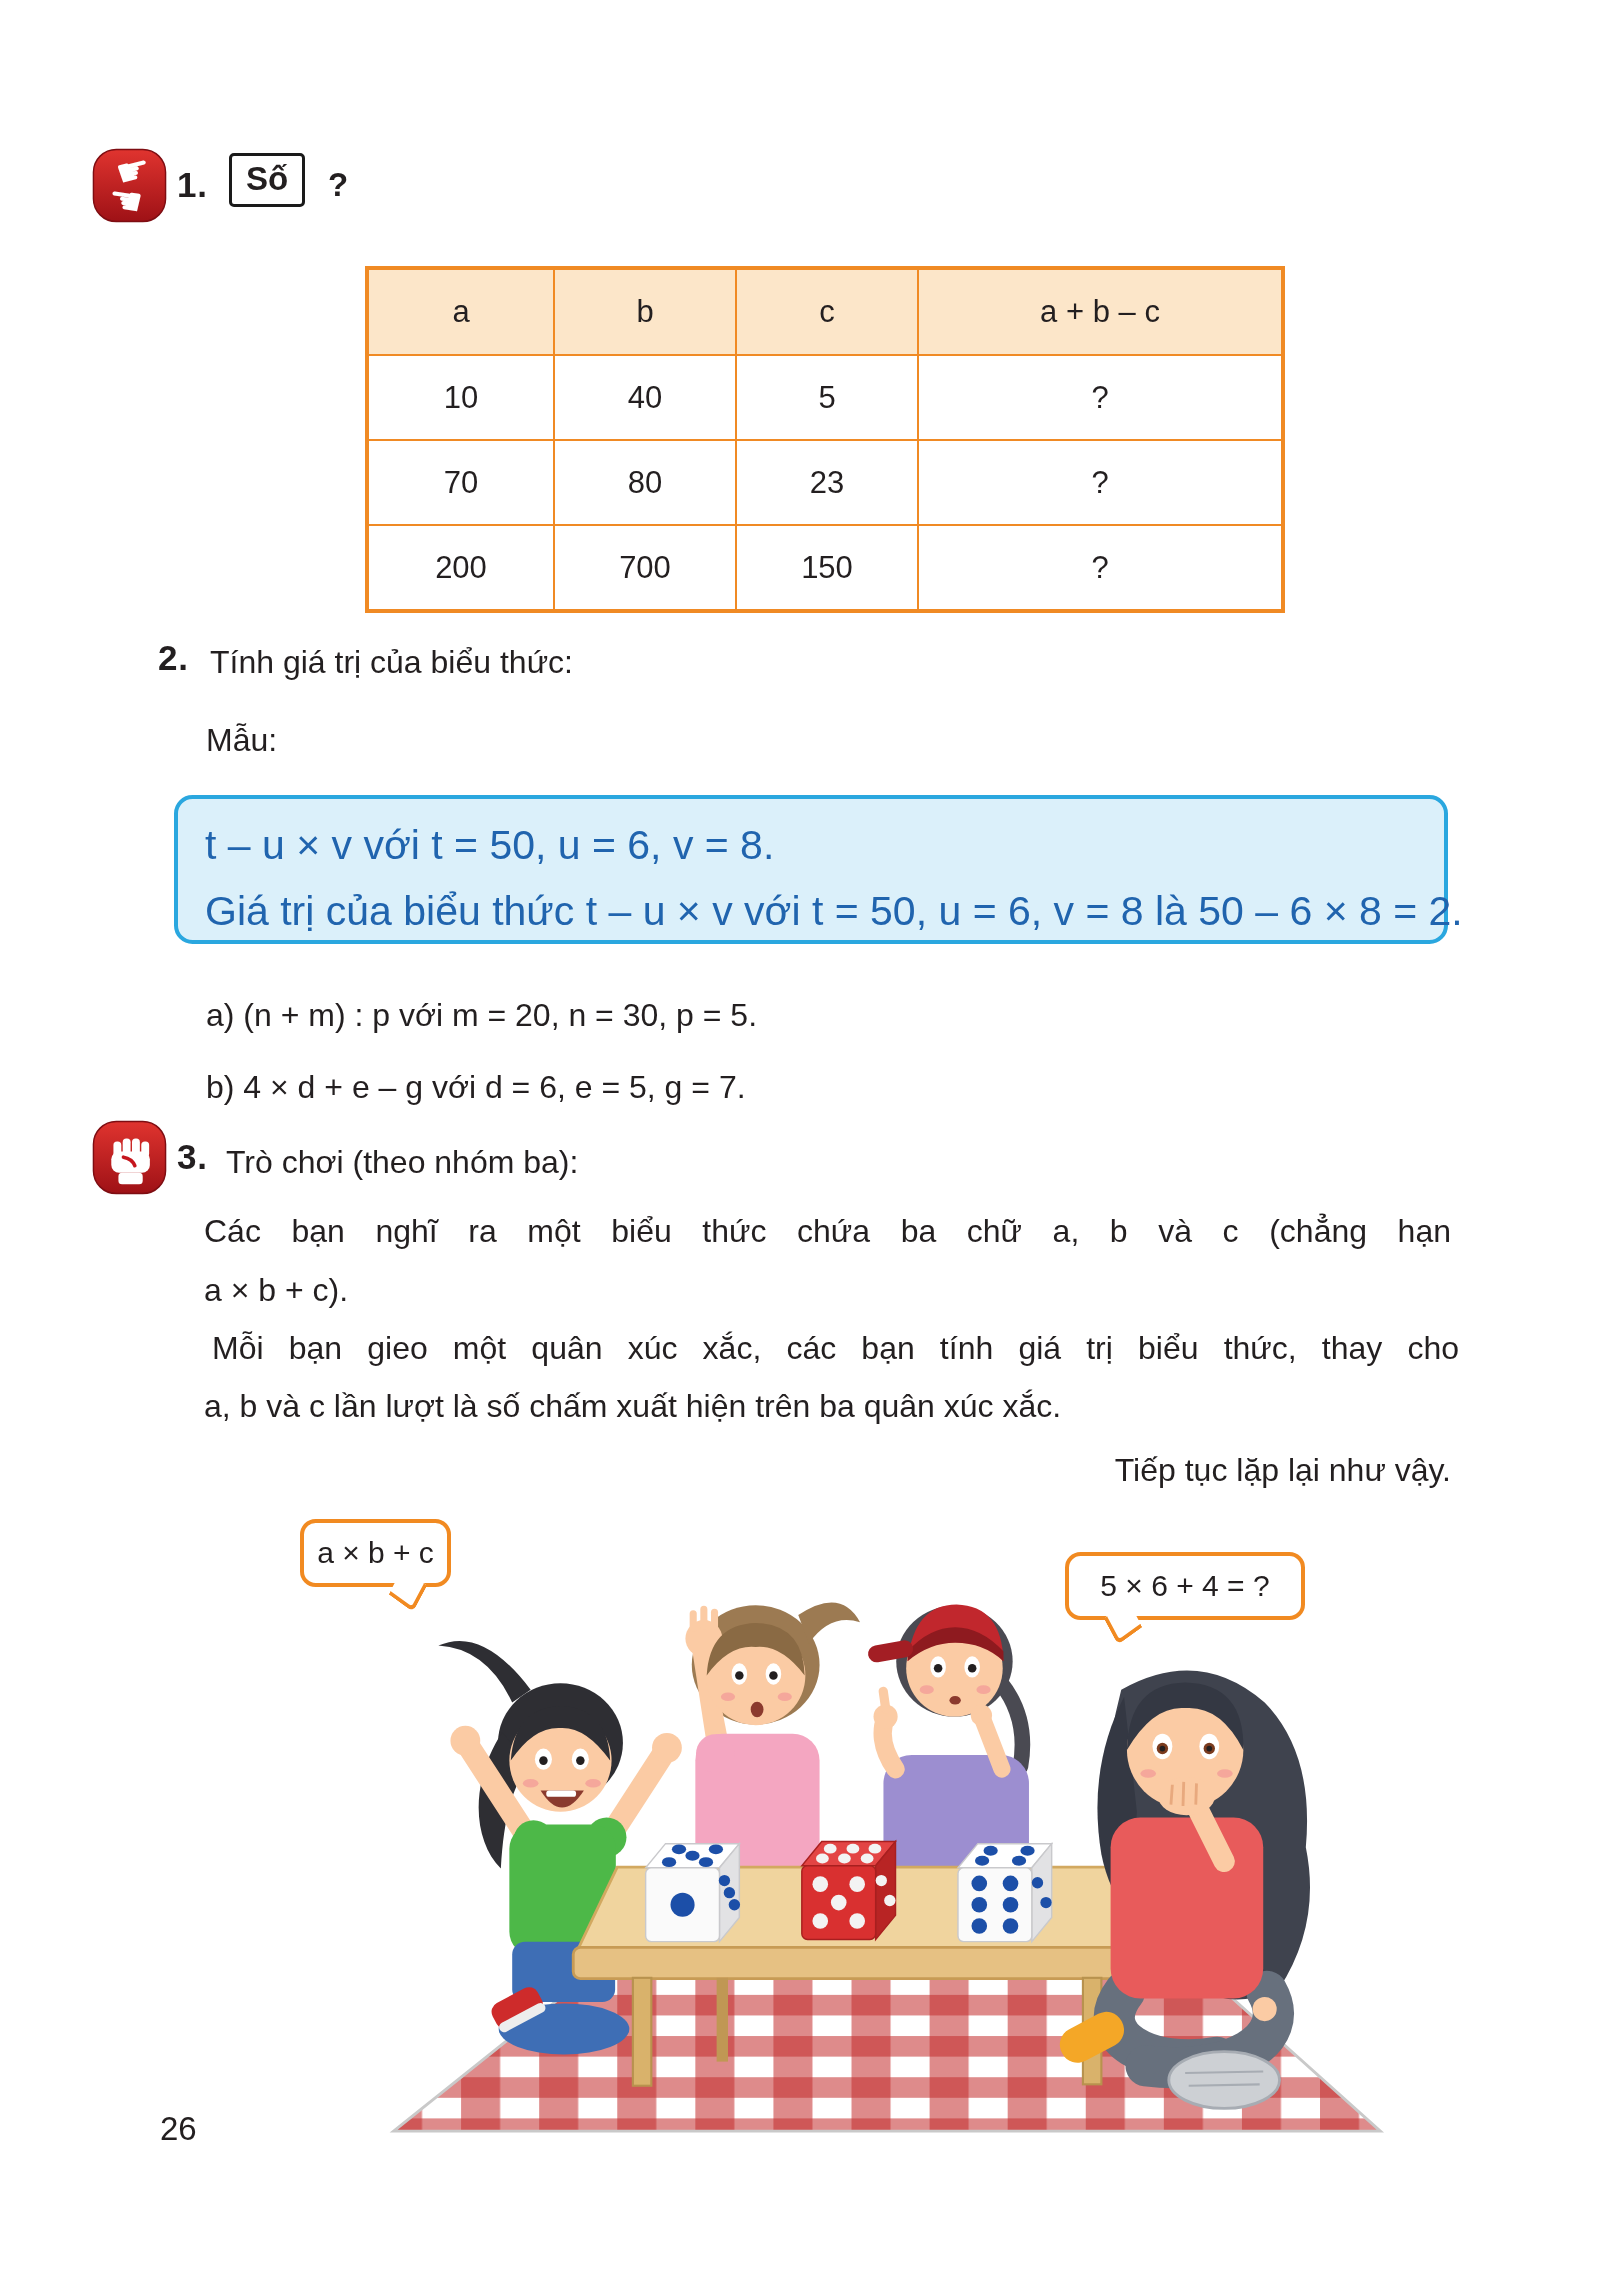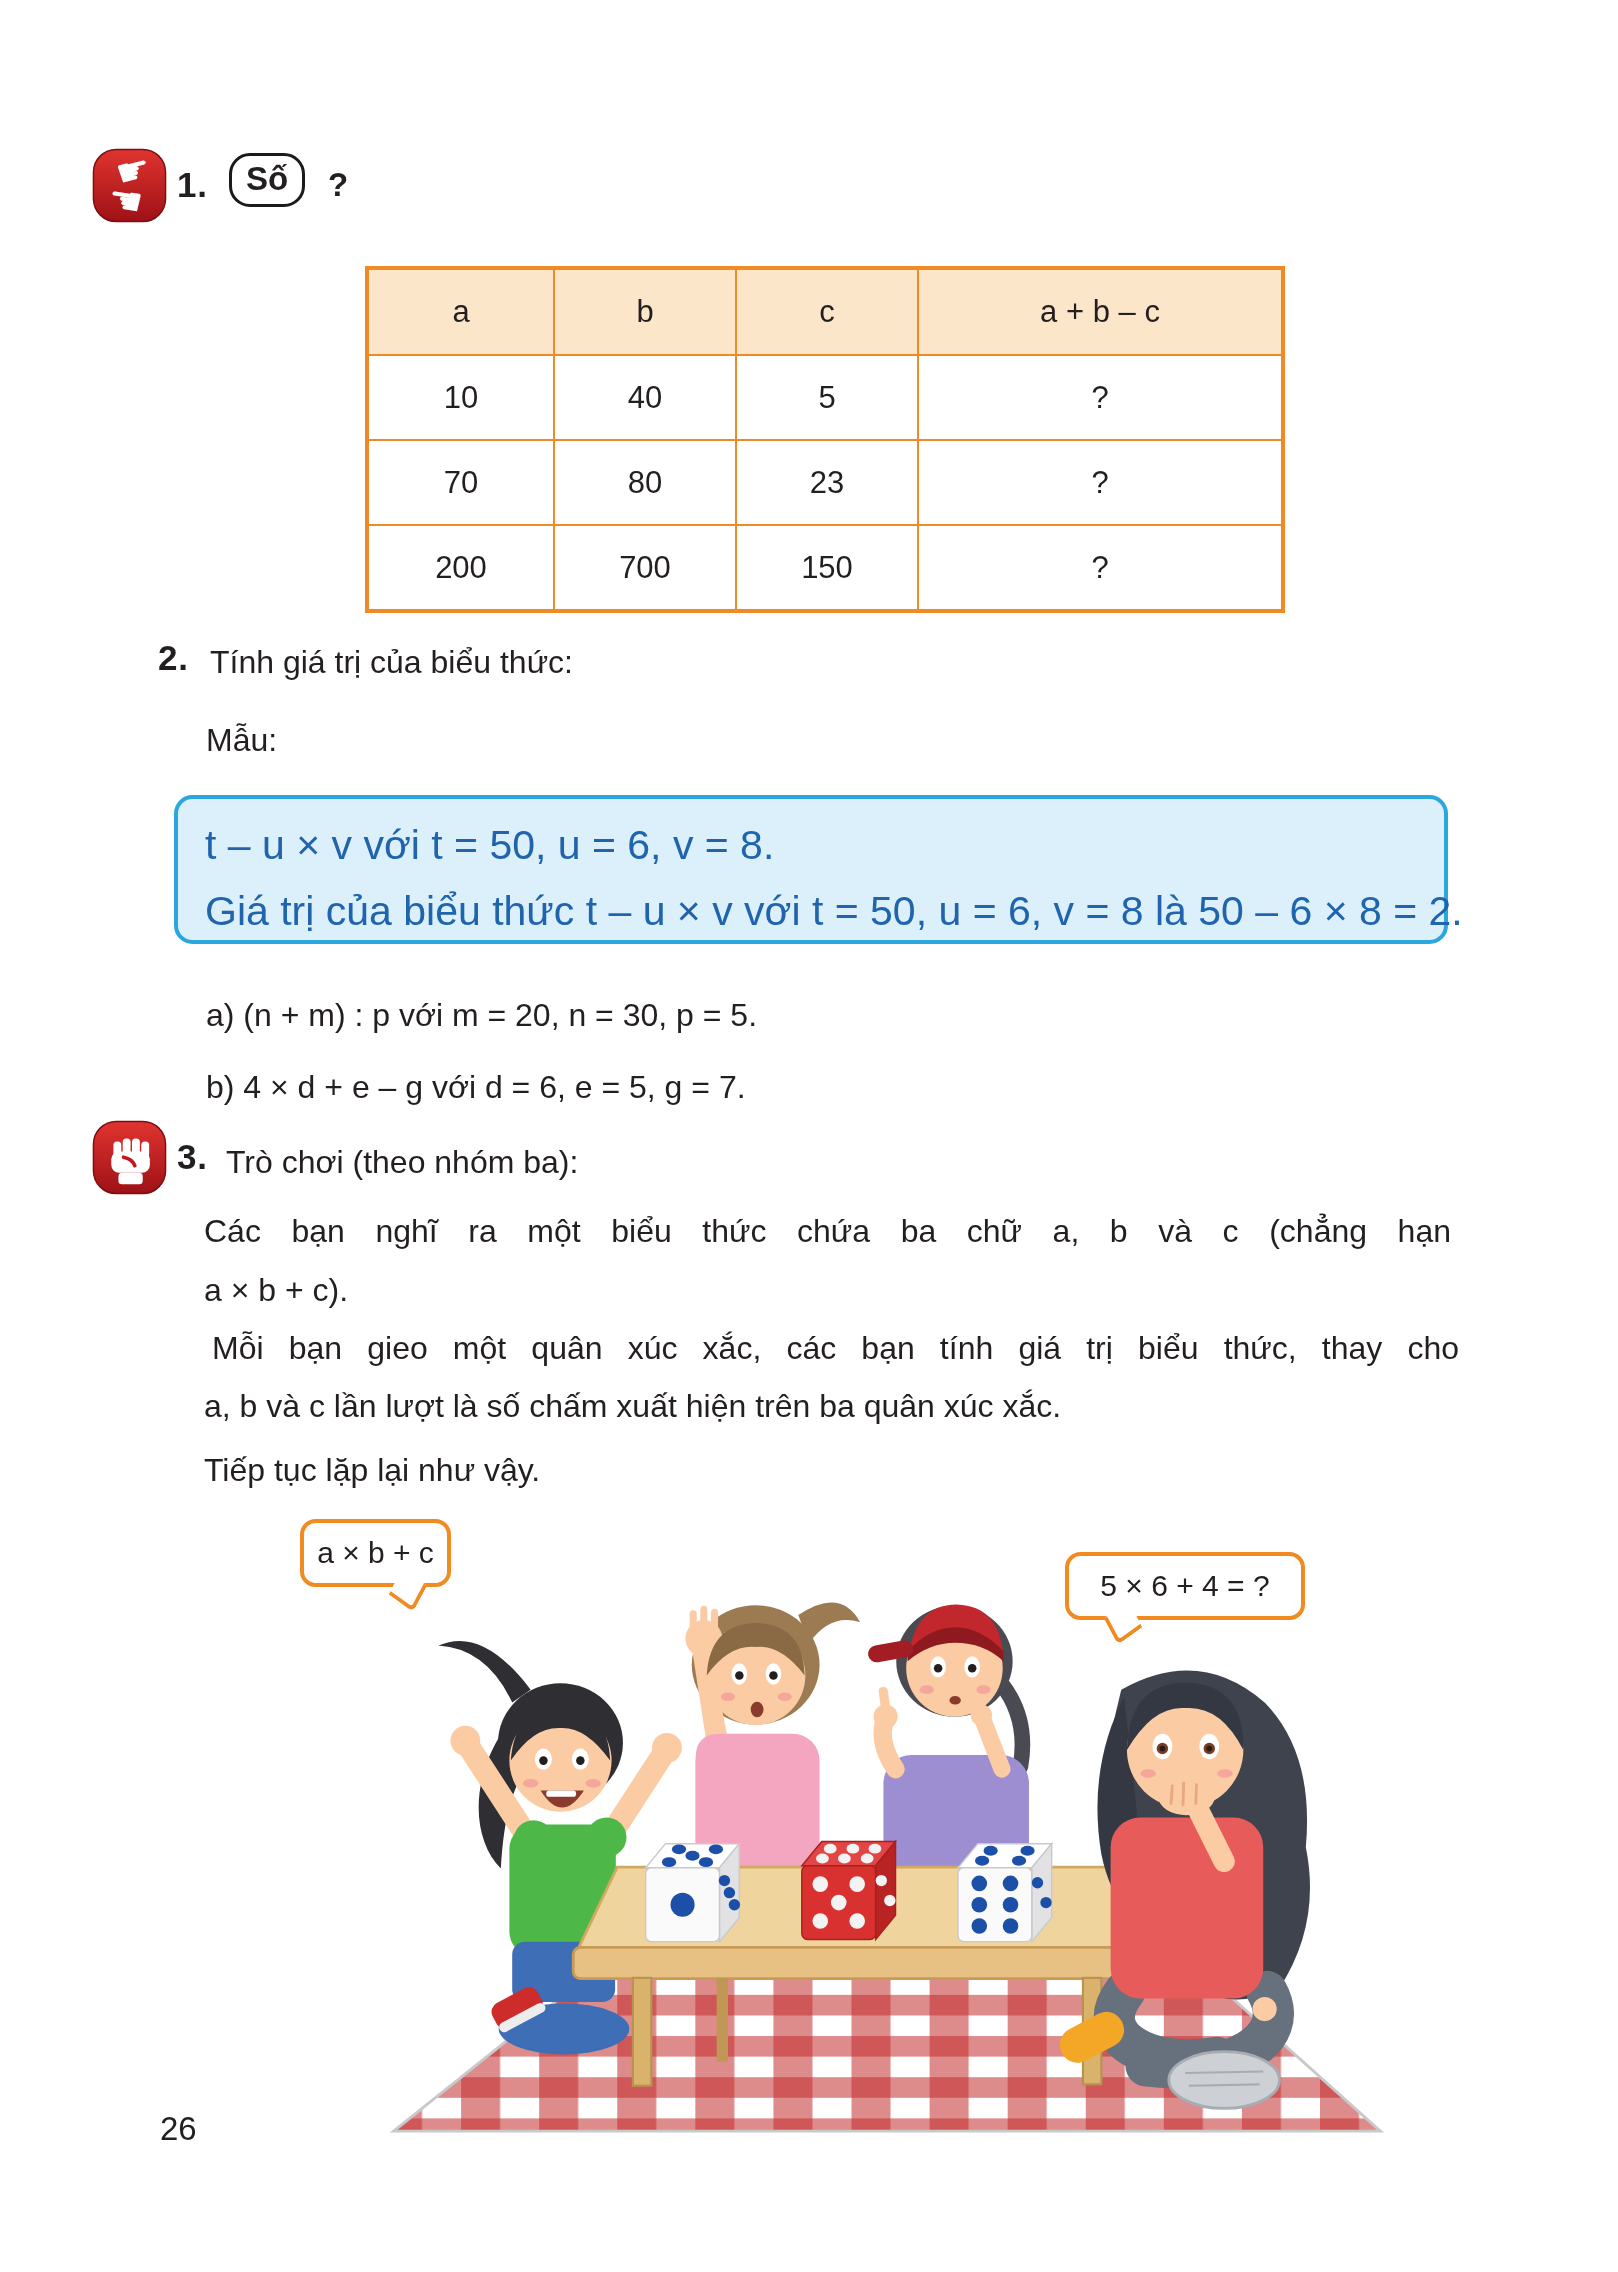--- a/index.html
+++ b/index.html
@@ -5,21 +5,21 @@
   html,body{margin:0;padding:0;}
   body{
     width:1619px;height:2273px;background:#ffffff;position:relative;
     font-family:"Liberation Sans","DejaVu Sans",sans-serif;color:#231F20;
     overflow:hidden;
   }
   .abs{position:absolute;}
   .exnum{font-weight:bold;font-size:35px;letter-spacing:0.7px;}
   .bodytext{font-size:32px;line-height:43px;}
   .badge{
-    display:inline-block;border:3.5px solid #1a1a1a;border-radius:21px;
+    display:inline-block;border:3.5px solid #1a1a1a;border-radius:5px;
     padding:4.3px 14px 5.7px 14px;font-size:33px;font-weight:bold;background:#fff;
   }
   .qmark{font-weight:bold;font-size:33px;}
   
   table.numtable{border-collapse:collapse;border:4.3px solid #F08A24;table-layout:fixed;}
   table.numtable th,table.numtable td{
     border:2.8px solid #F08A24;text-align:center;vertical-align:middle;
     font-size:31px;font-weight:normal;
   }
   table.numtable th{background:#FCE6C9;height:82px;}
@@ -135,21 +135,21 @@
     <path d="M44,52 Q56,54 60,64" stroke="#C5161D" stroke-width="5" fill="none" stroke-linecap="round"></path>
   </svg>
 </div>
 <span class="abs exnum" style="left:177px;top:1137px;">3.</span>
 <span class="abs bodytext" style="left:226px;top:1141px;">Trò chơi (theo nhóm ba):</span>
 
 <div class="abs paraline jline" style="top:1210px;">Các bạn nghĩ ra một biểu thức chứa ba chữ a, b và c (chẳng hạn</div>
 <div class="abs paraline" style="top:1269px;">a × b + c).</div>
 <div class="abs paraline jline" style="top:1327px;margin-left:8px;">Mỗi bạn gieo một quân xúc xắc, các bạn tính giá trị biểu thức, thay cho</div>
 <div class="abs paraline" style="top:1385px;">a, b và c lần lượt là số chấm xuất hiện trên ba quân xúc xắc.</div>
-<div class="abs paraline" style="top:1449px;">Tiếp tục lặp lại như vậy.</div>
+<div class="abs paraline" style="top:1449px;text-align:right;">Tiếp tục lặp lại như vậy.</div>
 
 <div class="abs bubble" style="left:300px;top:1519px;width:151px;height:68px;">
   <span>a × b + c</span>
 </div>
 <div class="abs bubble-tail tail-left" style="left:393px;top:1575px;"></div>
 
 <div class="abs bubble" style="left:1065px;top:1552px;width:240px;height:68px;">
   <span>5 × 6 + 4 = ?</span>
 </div>
 <div class="abs bubble-tail tail-right" style="left:1108px;top:1608px;"></div>

